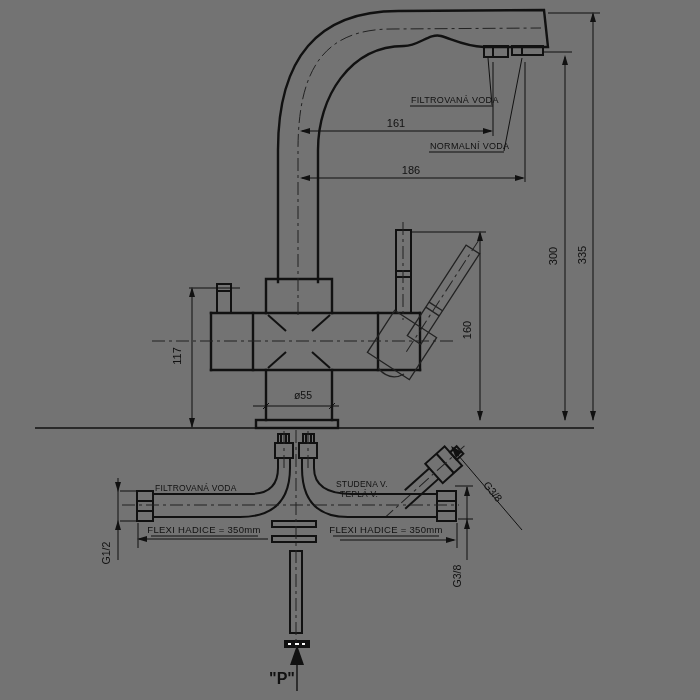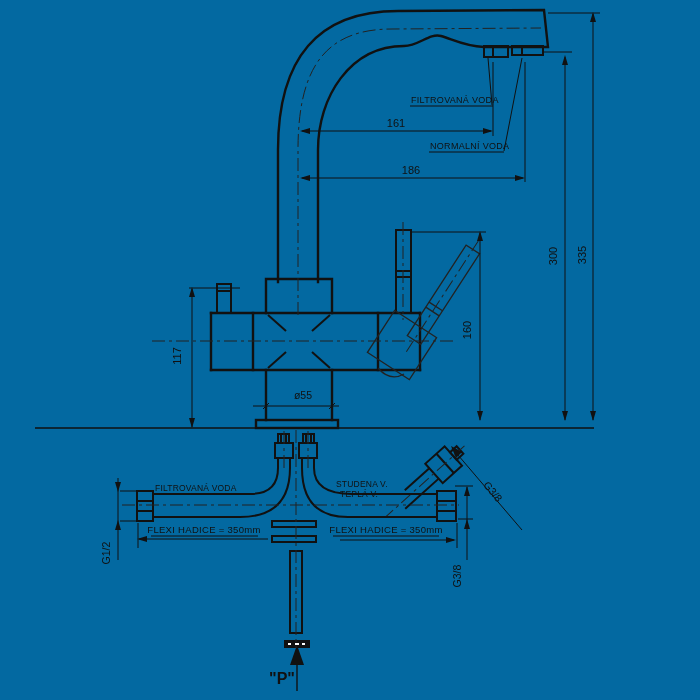--- a/index.html
+++ b/index.html
@@ -1,16 +1,16 @@
 <!DOCTYPE html>
 <html><head>
 <meta charset="utf-8">
 <style>
   html,body{margin:0;padding:0;background:#fff;}
-  .canvas{position:relative;width:700px;height:700px;background:#0369a1;overflow:hidden;}
+  .canvas{position:relative;width:700px;height:700px;background:#737373;overflow:hidden;}
   svg{position:absolute;left:0;top:0;}
   .outl{stroke:#111;stroke-width:2.4;fill:none;stroke-linecap:square;}
   .outl2{stroke:#111;stroke-width:2;fill:none;}
   .thin{stroke:#111;stroke-width:1;fill:none;}
   .ctr{stroke:#222;stroke-width:1;fill:none;stroke-dasharray:13 4 3 4;}
   .phan{stroke:#222;stroke-width:1.3;fill:none;}
   .arr{fill:#111;stroke:none;}
   text{font-family:"Liberation Sans","DejaVu Sans",sans-serif;fill:#111;}
   .lab{font-size:9px;letter-spacing:.3px;}
   .lab2{font-size:8.5px;letter-spacing:.2px;}

